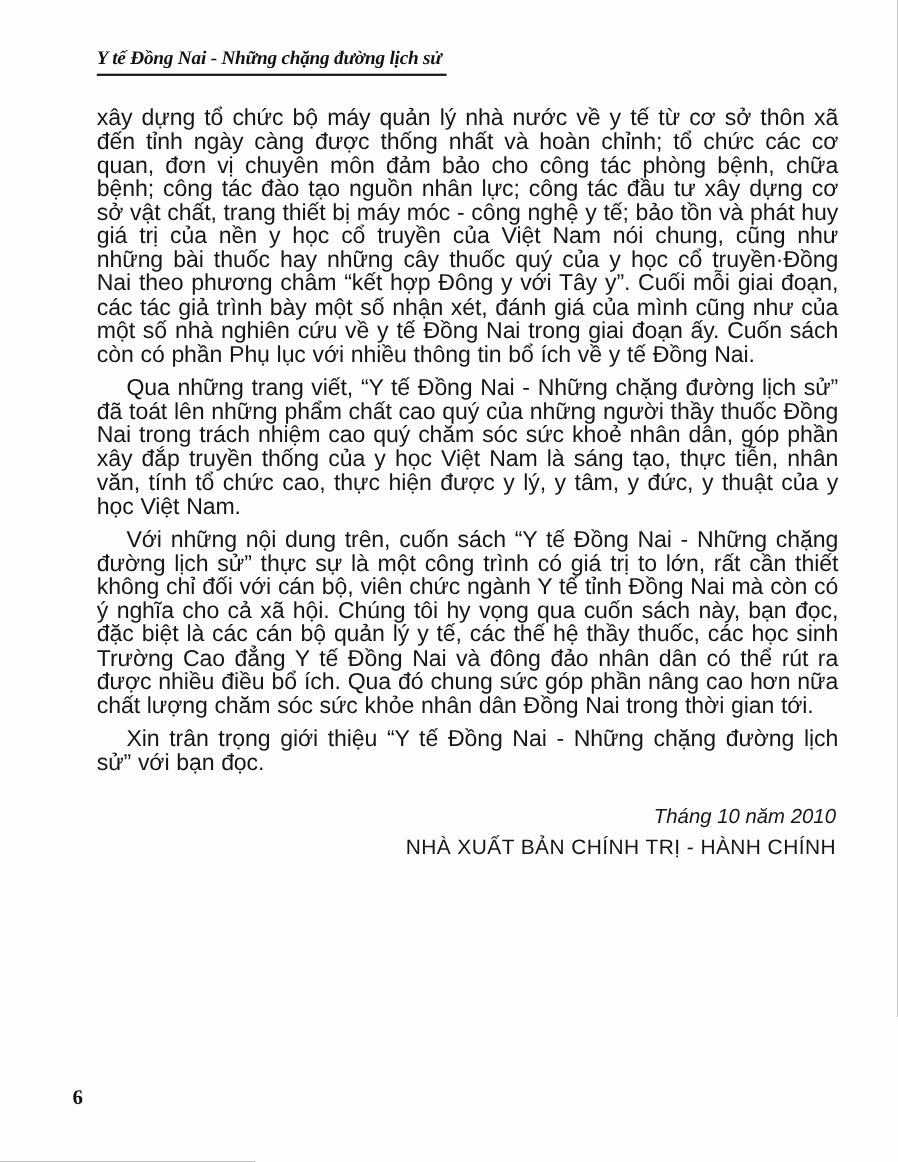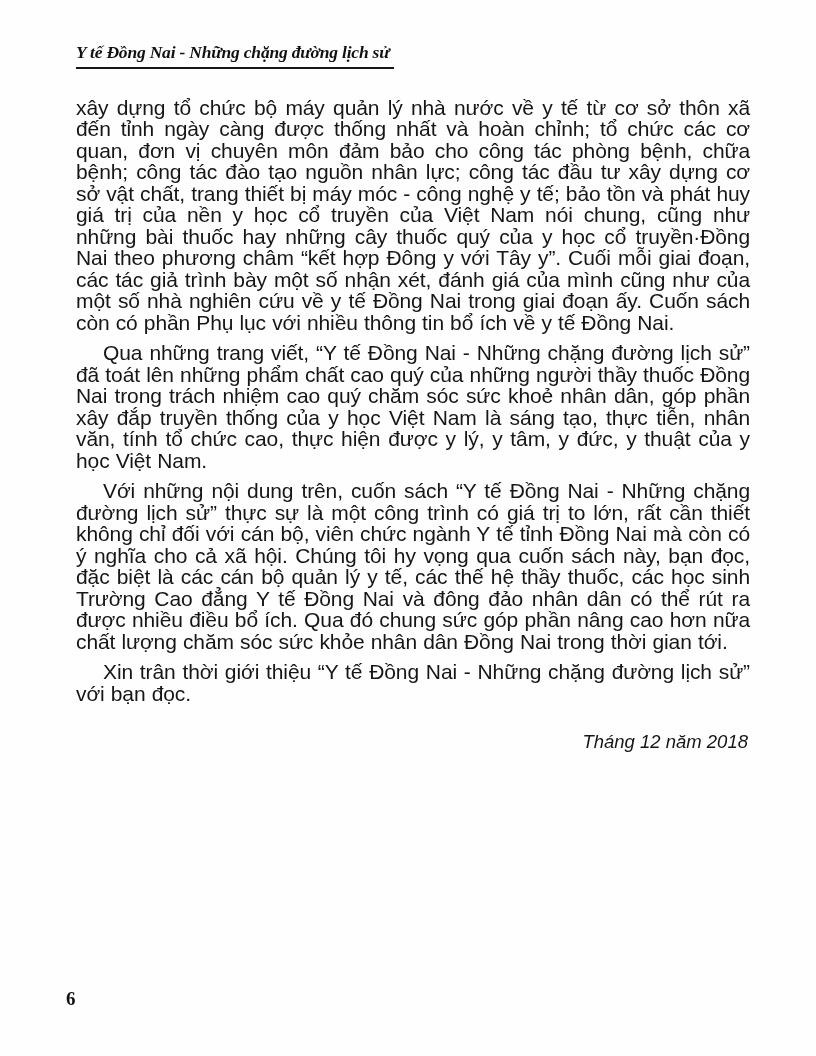--- a/index.html
+++ b/index.html
@@ -12,21 +12,21 @@
     width: 816px;
     height: 1056px;
     margin: 0 auto;
     background: #fefefe;
     color: #161616;
     font-family: "Liberation Sans", sans-serif;
     overflow: hidden;
   }
   .content {
     position: absolute;
-    left: 76px;
+    left: 88px;
     top: 42px;
     width: 674px;
   }
   .running-header {
     margin: 0;
     display: inline-block;
     font-family: "Liberation Serif", serif;
     font-weight: bold;
     font-style: italic;
     font-size: 17.5px;
@@ -83,21 +83,22 @@
 
 <div class="page">
   <div class="content">
 
     <h1 class="running-header">Y tế Đồng Nai - Những chặng đường lịch sử</h1>
 
     <div class="body-text">
       <p class="para no-indent">xây dựng tổ chức bộ máy quản lý nhà nước về y tế từ cơ sở thôn xã đến tỉnh ngày càng được thống nhất và hoàn chỉnh; tổ chức các cơ quan, đơn vị chuyên môn đảm bảo cho công tác phòng bệnh, chữa bệnh; công tác đào tạo nguồn nhân lực; công tác đầu tư xây dựng cơ sở vật chất, trang thiết bị máy móc - công nghệ y tế; bảo tồn và phát huy giá trị của nền y học cổ truyền của Việt Nam nói chung, cũng như những bài thuốc hay những cây thuốc quý của y học cổ truyền·Đồng Nai theo phương châm “kết hợp Đông y với Tây y”. Cuối mỗi giai đoạn, các tác giả trình bày một số nhận xét, đánh giá của mình cũng như của một số nhà nghiên cứu về y tế Đồng Nai trong giai đoạn ấy. Cuốn sách còn có phần Phụ lục với nhiều thông tin bổ ích về y tế Đồng Nai.</p>
       <p class="para">Qua những trang viết, “Y tế Đồng Nai - Những chặng đường lịch sử” đã toát lên những phẩm chất cao quý của những người thầy thuốc Đồng Nai trong trách nhiệm cao quý chăm sóc sức khoẻ nhân dân, góp phần xây đắp truyền thống của y học Việt Nam là sáng tạo, thực tiễn, nhân văn, tính tổ chức cao, thực hiện được y lý, y tâm, y đức, y thuật của y học Việt Nam.</p>
       <p class="para">Với những nội dung trên, cuốn sách “Y tế Đồng Nai - Những chặng đường lịch sử” thực sự là một công trình có giá trị to lớn, rất cần thiết không chỉ đối với cán bộ, viên chức ngành Y tế tỉnh Đồng Nai mà còn có ý nghĩa cho cả xã hội. Chúng tôi hy vọng qua cuốn sách này, bạn đọc, đặc biệt là các cán bộ quản lý y tế, các thế hệ thầy thuốc, các học sinh Trường Cao đẳng Y tế Đồng Nai và đông đảo nhân dân có thể rút ra được nhiều điều bổ ích. Qua đó chung sức góp phần nâng cao hơn nữa chất lượng chăm sóc sức khỏe nhân dân Đồng Nai trong thời gian tới.</p>
-      <p class="para">Xin trân thời giới thiệu “Y tế Đồng Nai - Những chặng đường lịch sử” với bạn đọc.</p>
+      <p class="para">Xin trân trọng giới thiệu “Y tế Đồng Nai - Những chặng đường lịch sử” với bạn đọc.</p>
     </div>
 
-    <div class="closing-date">Tháng 12 năm 2018</div>
+    <div class="closing-date">Tháng 10 năm 2010</div>
 
+    <div class="closing-publisher">NHÀ XUẤT BẢN CHÍNH TRỊ - HÀNH CHÍNH</div>
   </div>
 
   <div class="page-number">6</div>
 </div>
 
 </body></html>

